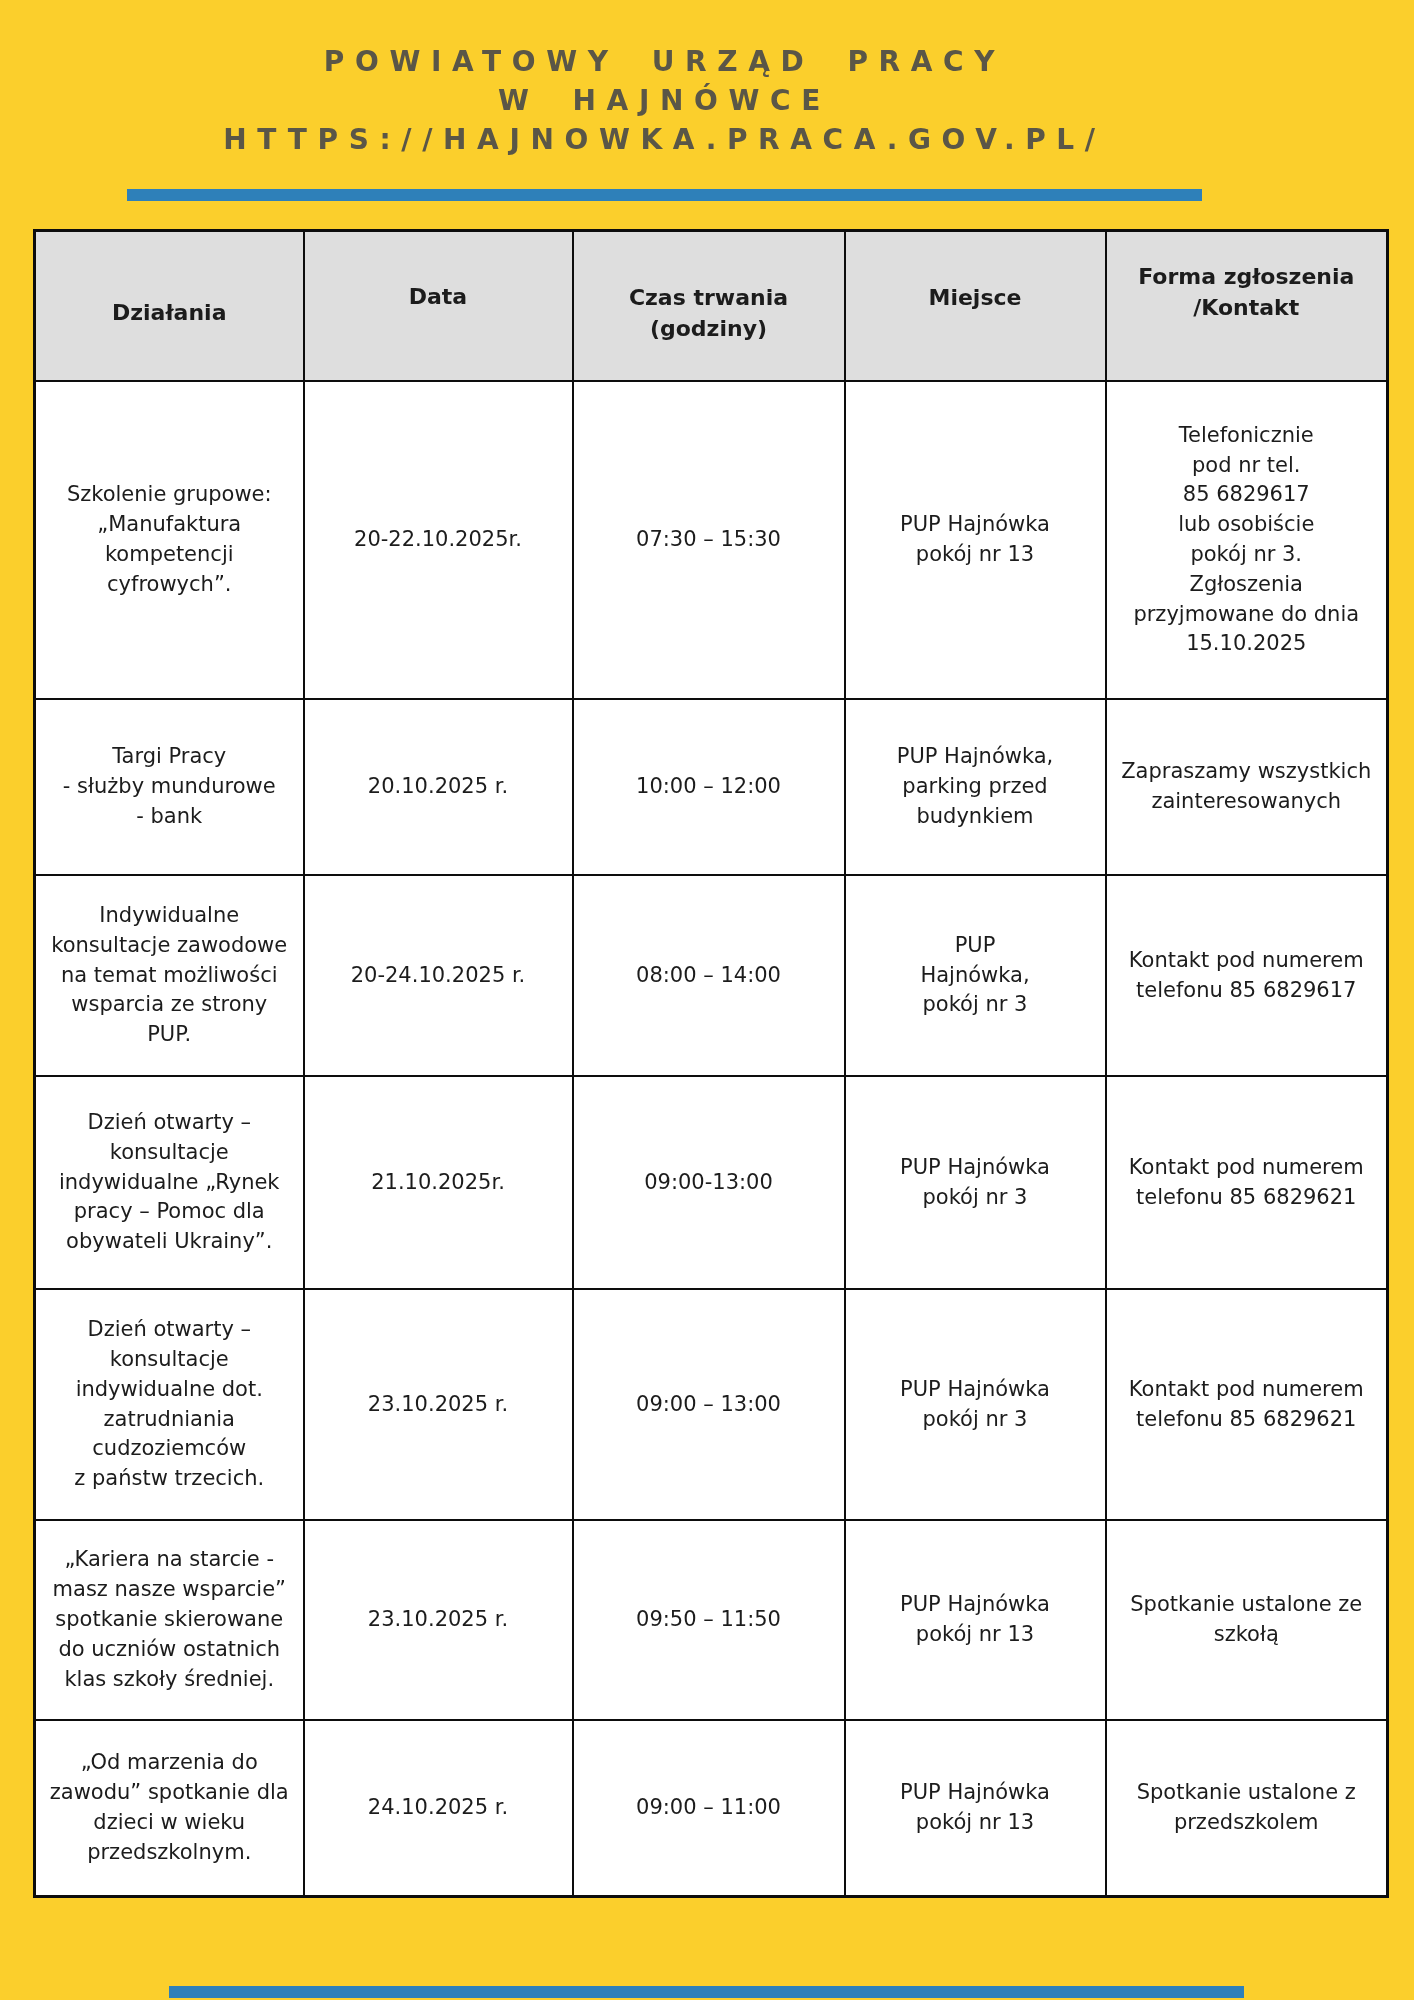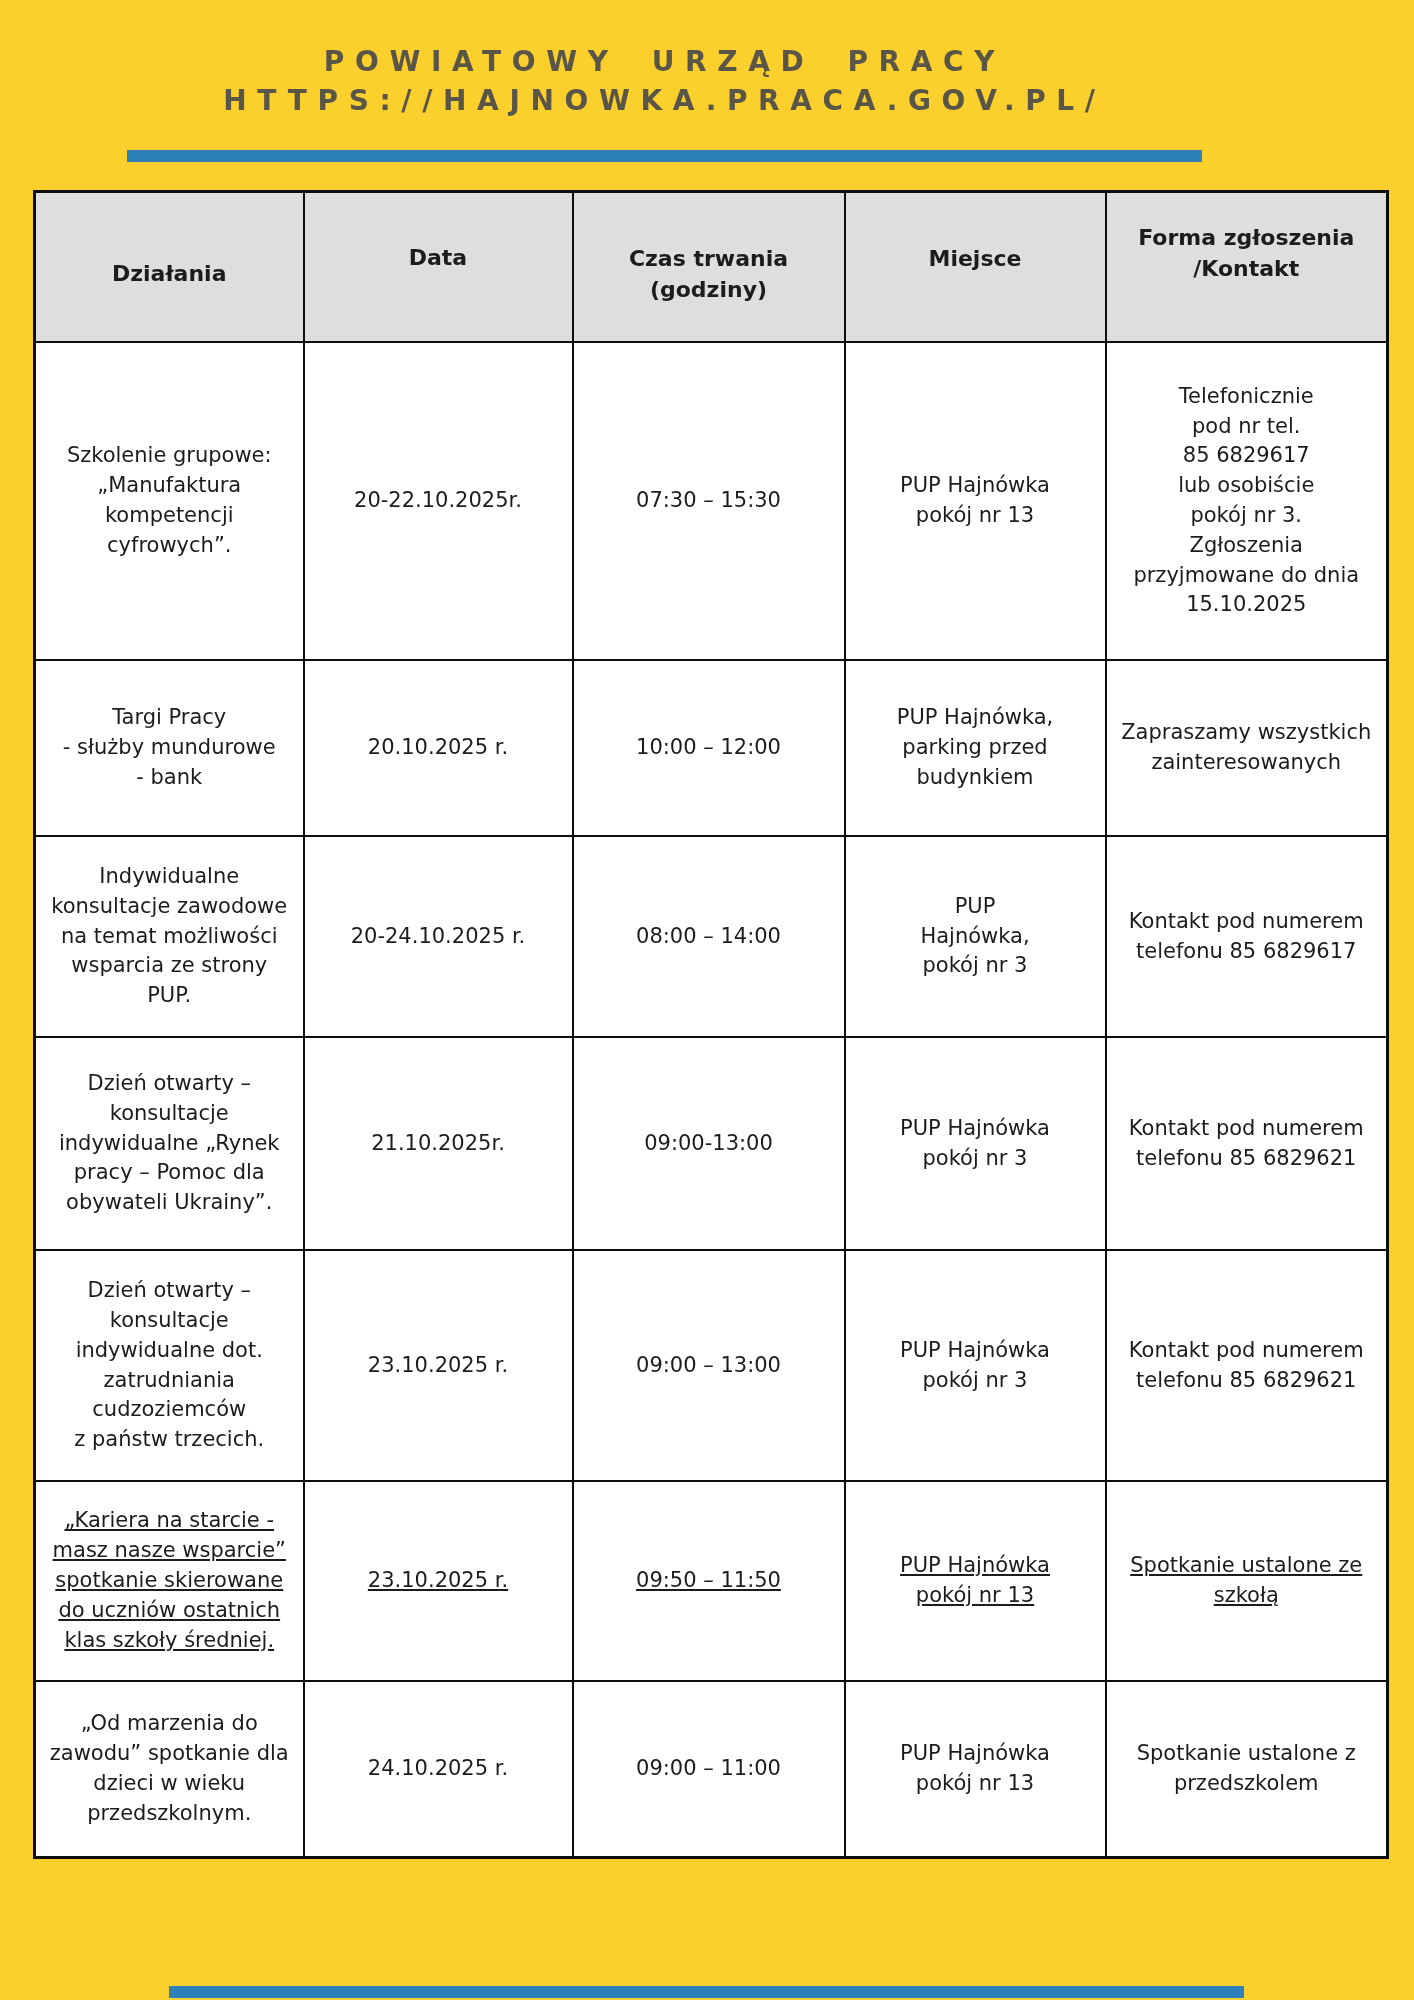--- a/index.html
+++ b/index.html
@@ -74,30 +74,31 @@
   th.h-contact .hlbl{transform:translateY(-14px);}
 
   td.c-act{text-align:left;padding-left:14px;padding-right:8px;}
 
   tr.r0 td{height:300px;}
   tr.r1 td{height:158px;}
   tr.r2 td{height:183px;margin-top:30px;}
   tr.r3 td{height:195px;}
   tr.r4 td{height:178px;}
   tr.r5 td{height:213px;}
-  tr.r6 td{height:182px;text-decoration:underline;}
+  tr.r6 td{height:182px;}
   tr.r7 td{height:158px;}
 </style>
 </head>
 <body>
 
 <div class="poster">
 
   <div class="org-header">
     <p>POWIATOWY URZĄD PRACY</p>
+    <p>W HAJNÓWCE</p>
     <p>HTTPS://HAJNOWKA.PRACA.GOV.PL/</p>
   </div>
 
   <div class="accent-bar"></div>
 
   <table class="schedule">
     <colgroup>
       <col style="width:269px">
       <col style="width:269px">
       <col style="width:272px">

